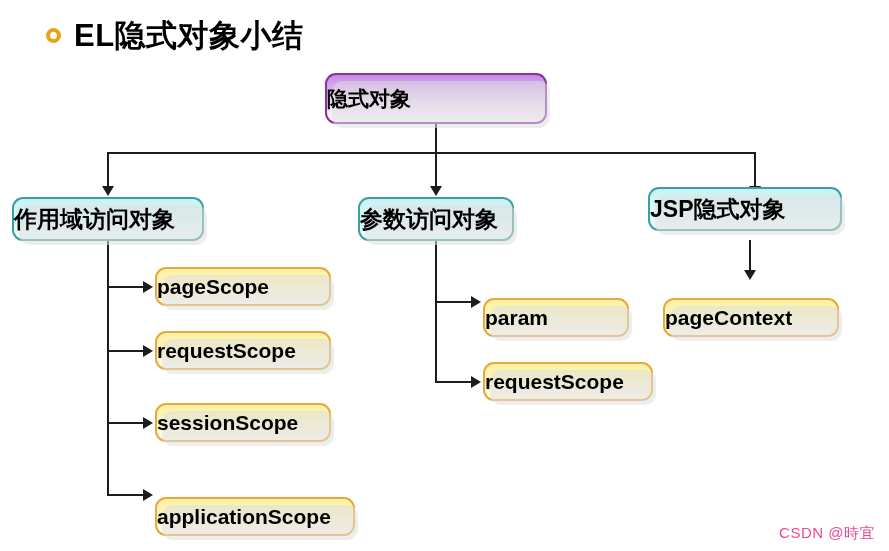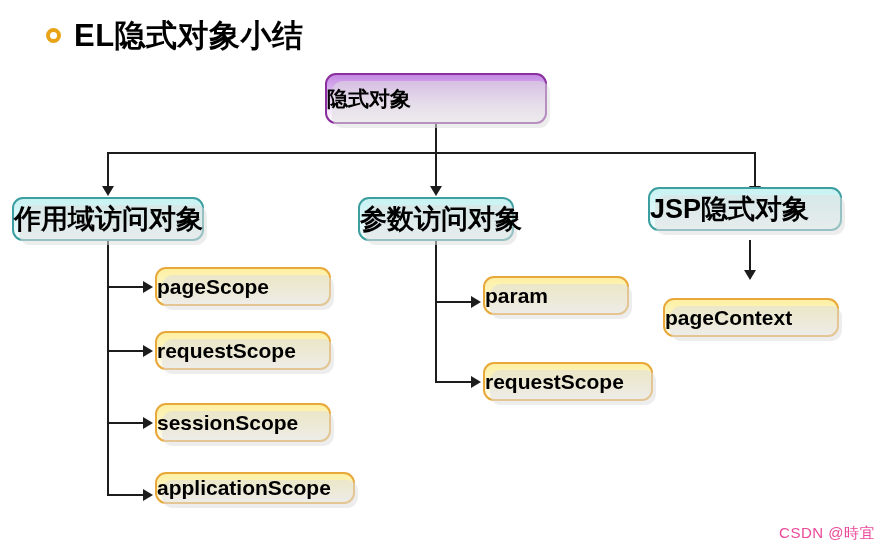--- a/index.html
+++ b/index.html
@@ -74,21 +74,21 @@
   .node.purple {
     border: 2px solid #8b2f9e;
     background: linear-gradient(to bottom, #c58ae4 0%, #d8aeee 28%, #efdcf8 62%, #fdfbfe 100%);
     font-size: 21px;
   }
 
   
   .node.cyan {
     border: 2px solid #3d9ea0;
     background: linear-gradient(to bottom, #c8f2f3 0%, #d9f7f8 45%, #f2fdfd 100%);
-    font-size: 27px;
+    font-size: 23px;
   }
 
   
   .node.yellow {
     border: 2px solid #e8a83a;
     background: linear-gradient(to bottom, #fdf0a4 0%, #fdf4bd 40%, #fffdf2 100%);
     font-size: 21px;
   }
 
   
@@ -200,26 +200,26 @@
   <div class="node yellow" style="left:155px; top:403px; width:176px; height:39px;">
     <span class="shadow-layer"></span>
     <span>sessionScope</span>
   </div>
 
   <div class="node yellow" style="left:155px; top:331px; width:176px; height:39px;">
     <span class="shadow-layer"></span>
     <span>requestScope</span>
   </div>
 
-  <div class="node yellow" style="left:155px; top:472px; width:200px; height:32px;">
+  <div class="node yellow" style="left:155px; top:497px; width:200px; height:39px;">
     <span class="shadow-layer"></span>
     <span>applicationScope</span>
   </div>
 
-  <div class="node yellow" style="left:483px; top:276px; width:146px; height:39px;">
+  <div class="node yellow" style="left:483px; top:298px; width:146px; height:39px;">
     <span class="shadow-layer"></span>
     <span>param</span>
   </div>
 
   <div class="node yellow" style="left:483px; top:362px; width:170px; height:39px;">
     <span class="shadow-layer"></span>
     <span>requestScope</span>
   </div>
 
   <div class="node yellow" style="left:663px; top:282px; width:176px; height:39px;margin-top:16px;">

